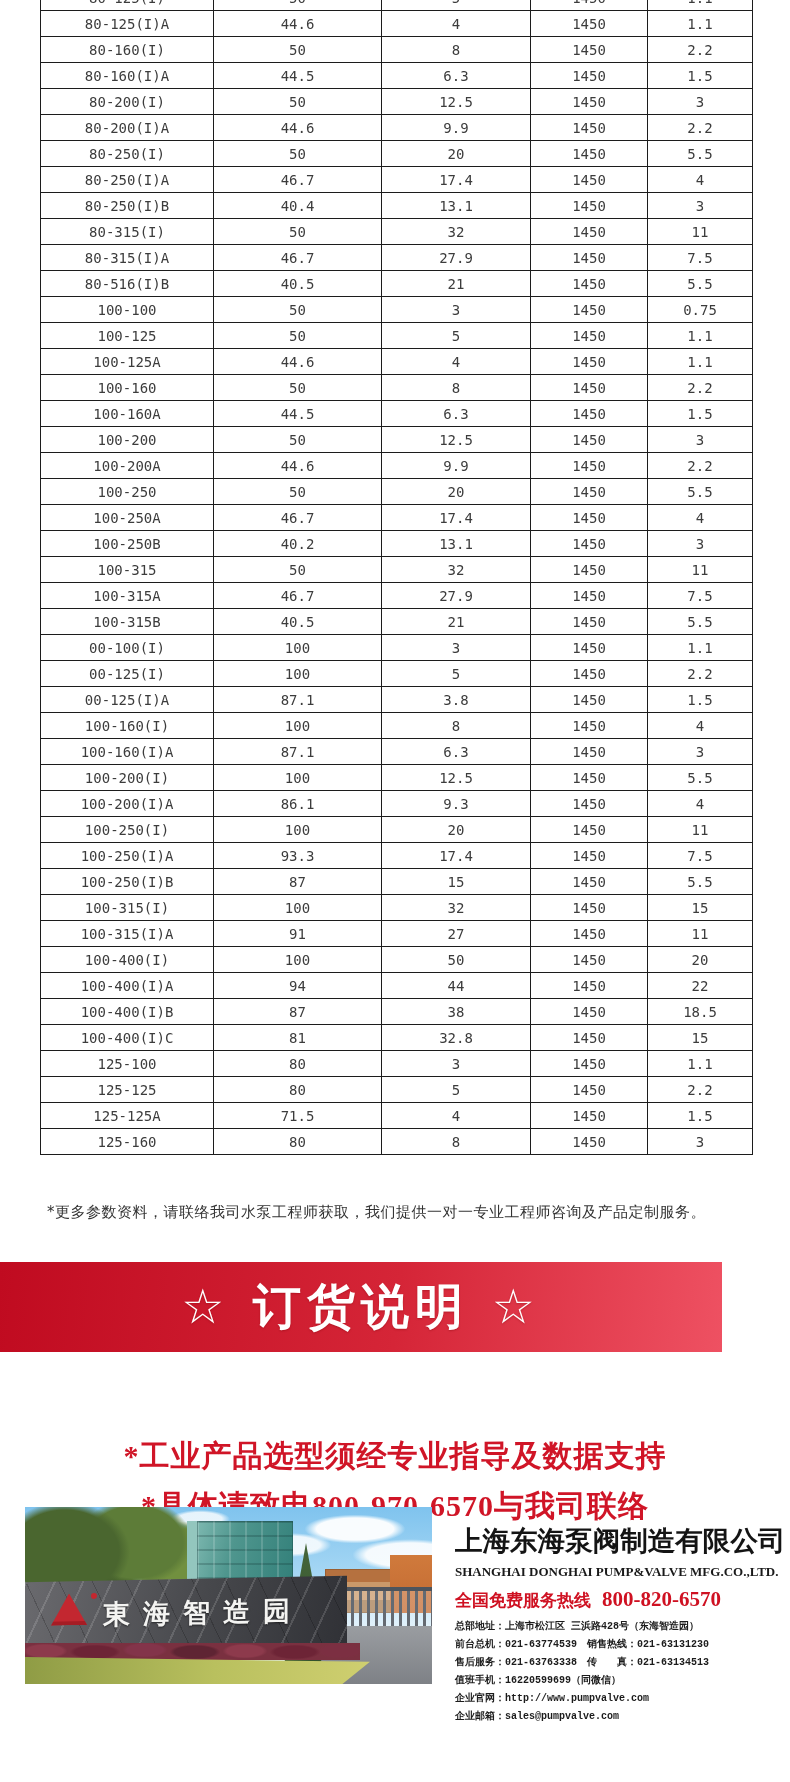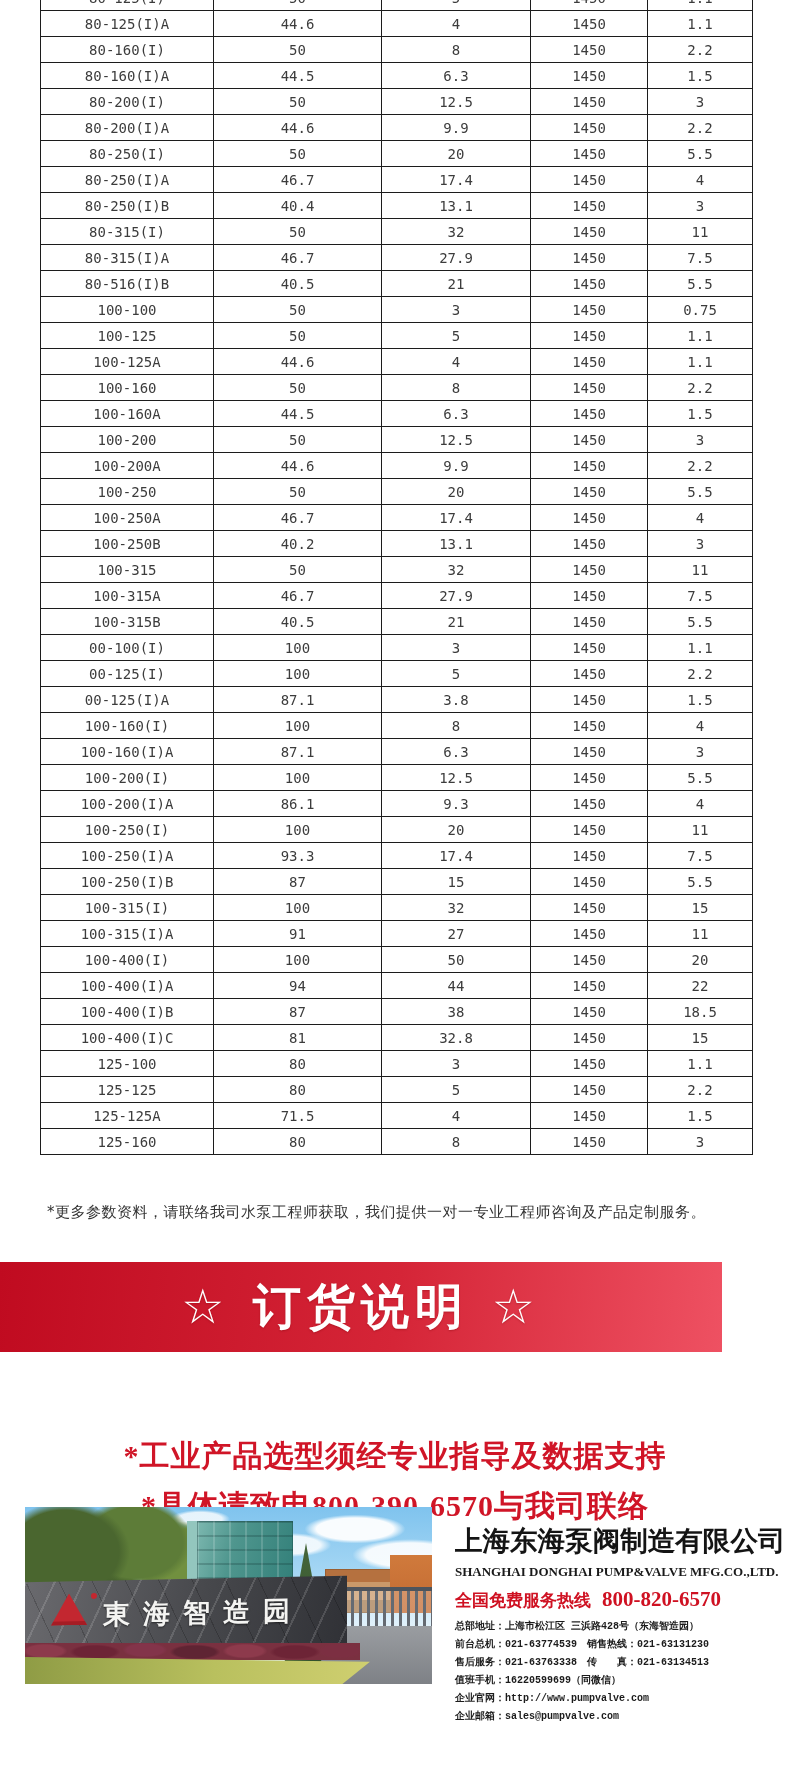--- a/index.html
+++ b/index.html
@@ -441,21 +441,21 @@
 </div>
 
 <div class="note">*更多参数资料，请联络我司水泵工程师获取，我们提供一对一专业工程师咨询及产品定制服务。</div>
 
 <div class="banner">
   <div class="banner-title">☆ 订货说明 ☆</div>
 </div>
 
 <div class="slogans">
   <div class="slogan">*工业产品选型须经专业指导及数据支持</div>
-  <div class="slogan">*具体请致电800-390-6570与我司联络</div>
+  <div class="slogan">*具体请致电800-970-6570与我司联络</div>
 </div>
 
 <div class="company">
 
   <div class="photo">
     <div class="clouds"></div>
     <div class="trees-left"></div>
     <div class="glass-building"></div>
     <div class="pine-tree"></div>
     <div class="far-roofs"></div>

